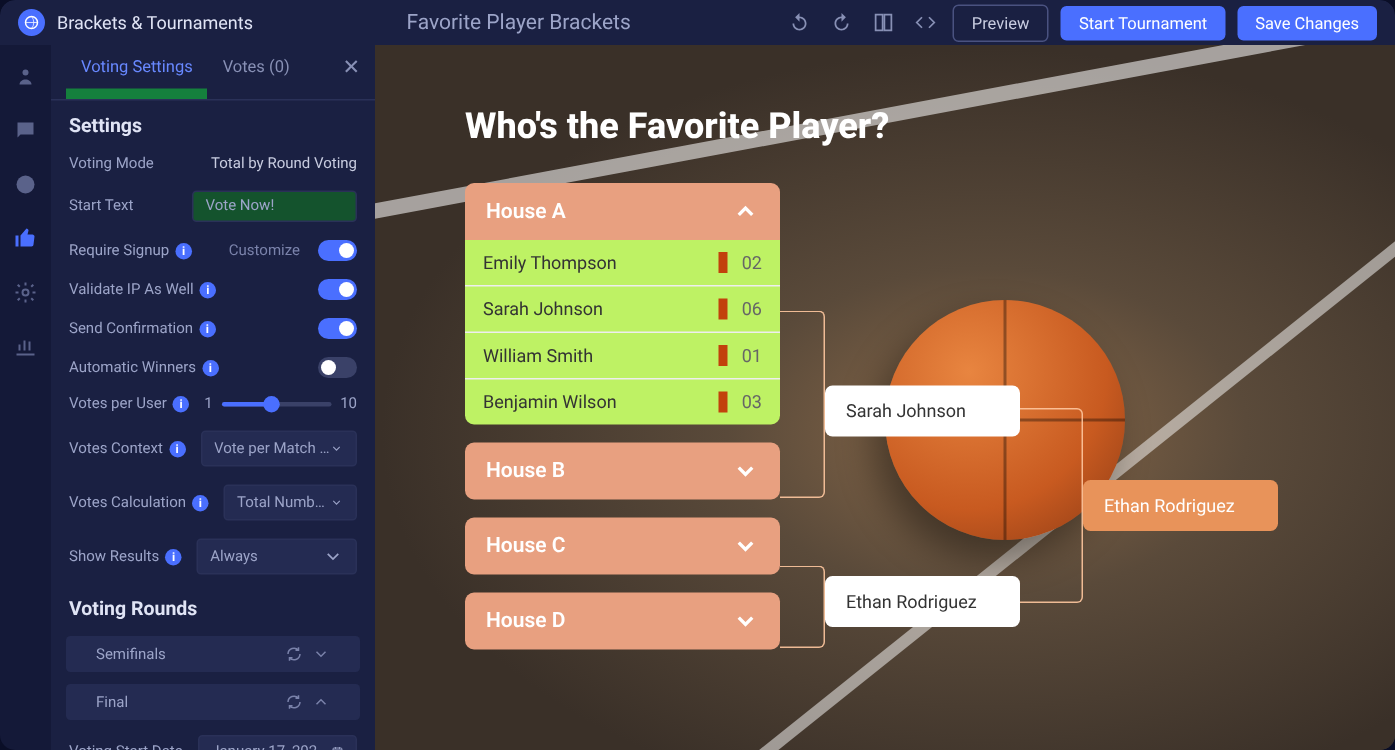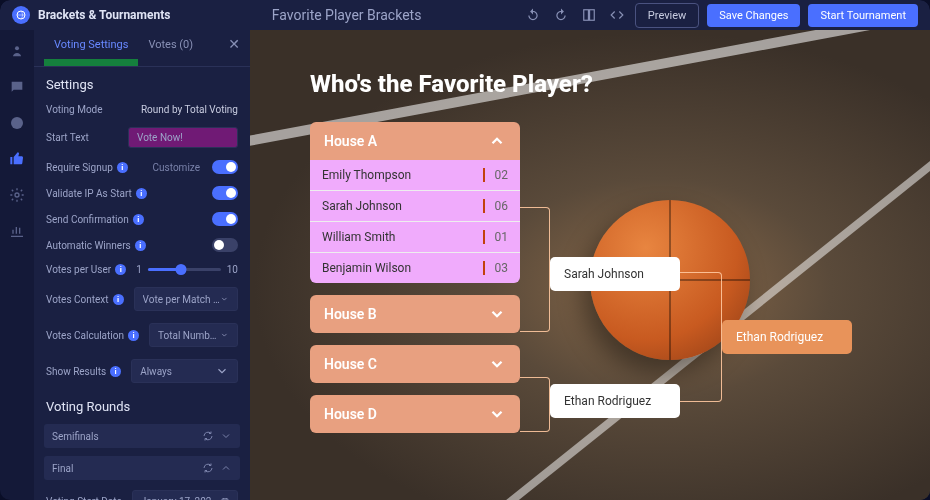--- a/index.html
+++ b/index.html
@@ -1,68 +1,68 @@
 <!DOCTYPE html>
 <html><head>
 <meta charset="utf-8">
 <style>
 *{box-sizing:border-box;margin:0;padding:0;font-family:-apple-system,BlinkMacSystemFont,"Segoe UI",Roboto,sans-serif}
 body{background:#0a0e27;color:#c8cce0;width:930px;height:500px;overflow:hidden;font-size:11px;border-radius:10px}
 .topbar{height:30px;background:#1a2042;display:flex;align-items:center;padding:0 12px;border-radius:10px 10px 0 0}
 .logo{width:18px;height:18px;border-radius:50%;background:#4a6fff;display:flex;align-items:center;justify-content:center;margin-right:8px}
 .logo svg{width:12px;height:12px}
-.app-title{color:#e0e4f5;font-weight:700;font-size:12px}
+.app-title{color:#e0e4f5;font-weight:400;font-size:12px}
 .top-center{flex:1;text-align:center;color:#9ca4c8;font-size:14px}
 .top-right{display:flex;gap:8px;align-items:center}
 .top-icon{width:20px;height:20px;display:flex;align-items:center;justify-content:center;color:#8890b5;cursor:pointer}
 .btn{padding:5px 12px;border-radius:4px;font-size:11px;cursor:pointer;border:none}
 .btn-outline{background:transparent;border:1px solid #4a5280;color:#c8cce0}
 .btn-primary{background:#4a6fff;color:#fff}
 .main{display:flex;height:470px}
 .iconbar{width:34px;background:#141938;display:flex;flex-direction:column;align-items:center;padding-top:12px;gap:18px}
 .ib-item{width:18px;height:18px;display:flex;align-items:center;justify-content:center;color:#5a628a;cursor:pointer}
 .ib-item.active{color:#4a6fff}
 .sidebar{width:216px;background:#1a2042;display:flex;flex-direction:column;overflow:hidden}
 .tabs{display:flex;border-bottom:1px solid #2a3158;padding:0 10px;position:relative}
 .tab{padding:8px 10px;font-size:11px;color:#8890b5;cursor:pointer}
 .tab.active{color:#6888ff;border-bottom:7px solid #15803d}
 .close-x{position:absolute;right:10px;top:6px;color:#8890b5;cursor:pointer;font-size:14px}
-.section-h{padding:10px 12px 6px;font-size:13px;color:#e0e4f5;font-weight:400}
+.section-h{padding:10px 12px 6px;font-size:13px;color:#e0e4f5;font-weight:700}
 .row{display:flex;align-items:center;justify-content:space-between;padding:6px 12px;font-size:10px;color:#9ca4c8}
 .row-label{display:flex;align-items:center;gap:4px}
 .info{width:11px;height:11px;border-radius:50%;background:#4a6fff;color:#fff;display:inline-flex;align-items:center;justify-content:center;font-size:8px;font-weight:bold}
 .val-text{color:#c8cce0;font-size:10px}
 .link{color:#7a82aa;font-size:10px;margin-right:6px}
 .toggle{width:26px;height:14px;border-radius:7px;background:#4a6fff;position:relative;cursor:pointer}
 .toggle::after{content:"";position:absolute;right:2px;top:2px;width:10px;height:10px;border-radius:50%;background:#fff}
 .toggle.off{background:#3a4168}
 .toggle.off::after{right:auto;left:2px}
-.input-box{flex:1;margin-left:10px;background:#701a75;border:1px solid #2a3158;border-radius:3px;padding:4px 8px;font-size:10px;color:#9ca4c8;max-width:110px}
+.input-box{flex:1;margin-left:10px;background:#14532d;border:1px solid #2a3158;border-radius:3px;padding:4px 8px;font-size:10px;color:#9ca4c8;max-width:110px}
 .select-box{flex:1;margin-left:10px;background:#242b52;border:1px solid #2a3158;border-radius:3px;padding:4px 8px;font-size:10px;color:#9ca4c8;max-width:110px;display:flex;justify-content:space-between;align-items:center;cursor:pointer;overflow:hidden;white-space:nowrap}
 .slider-wrap{display:flex;align-items:center;gap:6px;flex:1;margin-left:10px;max-width:120px}
 .slider-track{flex:1;height:3px;background:#3a4168;border-radius:2px;position:relative}
 .slider-fill{height:100%;width:45%;background:#4a6fff;border-radius:2px}
 .slider-thumb{position:absolute;left:45%;top:-4px;width:11px;height:11px;border-radius:50%;background:#4a6fff;transform:translateX(-50%)}
-.round-item{background:#242b52;margin:4px 10px;padding:6px 8px;border-radius:3px;display:flex;justify-content:space-between;align-items:center;font-size:10px;color:#9ca4c8;cursor:pointer}
+.round-item{background:#242b52;margin:4px 10px;padding:6px 20px;border-radius:3px;display:flex;justify-content:space-between;align-items:center;font-size:10px;color:#9ca4c8;cursor:pointer}
 .round-icons{display:flex;gap:6px;color:#7a82aa}
 .canvas{flex:1;position:relative;background:#3a3530;overflow:hidden}
 .bg-court{position:absolute;inset:0;background:radial-gradient(ellipse at 60% 55%, #8a6a4a 0%, #5a4a3a 30%, #3a3028 70%);}
 .court-lines{position:absolute;inset:0}
 .ball{position:absolute;left:340px;top:170px;width:160px;height:160px;border-radius:50%;background:radial-gradient(circle at 35% 30%, #e88540 0%, #c85a20 60%, #8a3a15 100%);box-shadow:-8px 12px 24px rgba(0,0,0,0.4);}
 .ball::before{content:"";position:absolute;left:50%;top:0;bottom:0;width:2px;background:rgba(0,0,0,0.35);transform:translateX(-50%)}
 .ball::after{content:"";position:absolute;top:50%;left:0;right:0;height:2px;background:rgba(0,0,0,0.35);transform:translateY(-50%)}
 .content{position:absolute;inset:0;padding:40px 60px}
 .heading{color:#fff;font-size:24px;font-weight:800;margin-bottom:24px}
 .bracket{display:flex;align-items:center;gap:0}
 .col1{width:210px}
 .house-hdr{background:#e8a080;color:#fff;padding:10px 14px;border-radius:6px 6px 0 0;display:flex;justify-content:space-between;align-items:center;font-weight:600;font-size:14px;cursor:pointer}
-.house-body{background:#f0abfc;border-radius:0 0 6px 6px;overflow:hidden}
+.house-body{background:#bef264;border-radius:0 0 6px 6px;overflow:hidden}
 .player-row{display:flex;justify-content:space-between;padding:8px 12px;border-bottom:1px solid #eee;font-size:12px;color:#333}
 .player-row:last-child{border-bottom:none}
-.player-num{color:#666;border-left:2px solid #c2410c;padding-left:10px}
+.player-num{color:#666;border-left:6px solid #c2410c;padding-left:10px}
 .house-collapsed{background:#e8a080;color:#fff;padding:10px 14px;border-radius:6px;display:flex;justify-content:space-between;align-items:center;font-weight:600;font-size:14px;margin-top:12px;cursor:pointer}
 .winner-box{background:#fff;padding:10px 14px;border-radius:5px;font-size:12px;color:#333;width:130px}
 .champion-box{background:#e8935a;padding:10px 14px;border-radius:5px;font-size:12px;color:#fff;width:130px}
 .chev{width:14px;height:14px}
 </style>
 </head>
 <body>
 
 <div class="topbar">
   <div class="logo">
@@ -89,22 +89,22 @@
           <rect x="3" y="3" width="8" height="18"></rect>
           <rect x="13" y="3" width="8" height="18"></rect>
         </svg>
       </div>
     <div class="top-icon">
         <svg width="14" height="14" viewBox="0 0 24 24" fill="none" stroke="currentColor" stroke-width="2">
           <path d="M8 6l-6 6 6 6M16 6l6 6-6 6"></path>
         </svg>
       </div>
     <button class="btn btn-outline">Preview</button>
+    <button class="btn btn-primary">Start Tournament</button>
     <button class="btn btn-primary">Save Changes</button>
-    <button class="btn btn-primary">Start Tournament</button>
   </div>
 </div>
 
 <div class="main">
   <div class="iconbar">
     <div class="ib-item">
         <svg viewBox="0 0 24 24" width="16" height="16" fill="currentColor">
           <circle cx="12" cy="8" r="3"></circle>
           <path d="M6 20c0-3 3-5 6-5s6 2 6 5"></path>
         </svg>
@@ -140,42 +140,42 @@
   <div class="sidebar">
     <div class="tabs">
       <div class="tab active">Voting Settings</div>
       <div class="tab">Votes (0)</div>
       <div class="close-x">✕</div>
     </div>
     <div class="section-h">Settings</div>
 
     <div class="row">
         <span class="row-label">Voting Mode</span>
-        <span class="val-text">Round by Total Voting</span>
+        <span class="val-text">Total by Round Voting</span>
       </div>
 
     <div class="row">
         <span class="row-label">Start Text</span>
         <input class="input-box" value="Vote Now!" style="">
       </div>
 
     <div class="row">
         <span class="row-label">
           <span>Require Signup</span>
           <span class="info">i</span>
         </span>
         <span style="display:flex;align-items:center;gap:6px">
           <span class="link">Customize</span>
           <div class="toggle"></div>
         </span>
       </div>
 
     <div class="row">
         <span class="row-label">
-          <span>Validate IP As Start</span>
+          <span>Validate IP As Well</span>
           <span class="info">i</span>
         </span>
         <div class="toggle"></div>
       </div>
 
     <div class="row">
         <span class="row-label">
           <span>Send Confirmation</span>
           <span class="info">i</span>
         </span>

